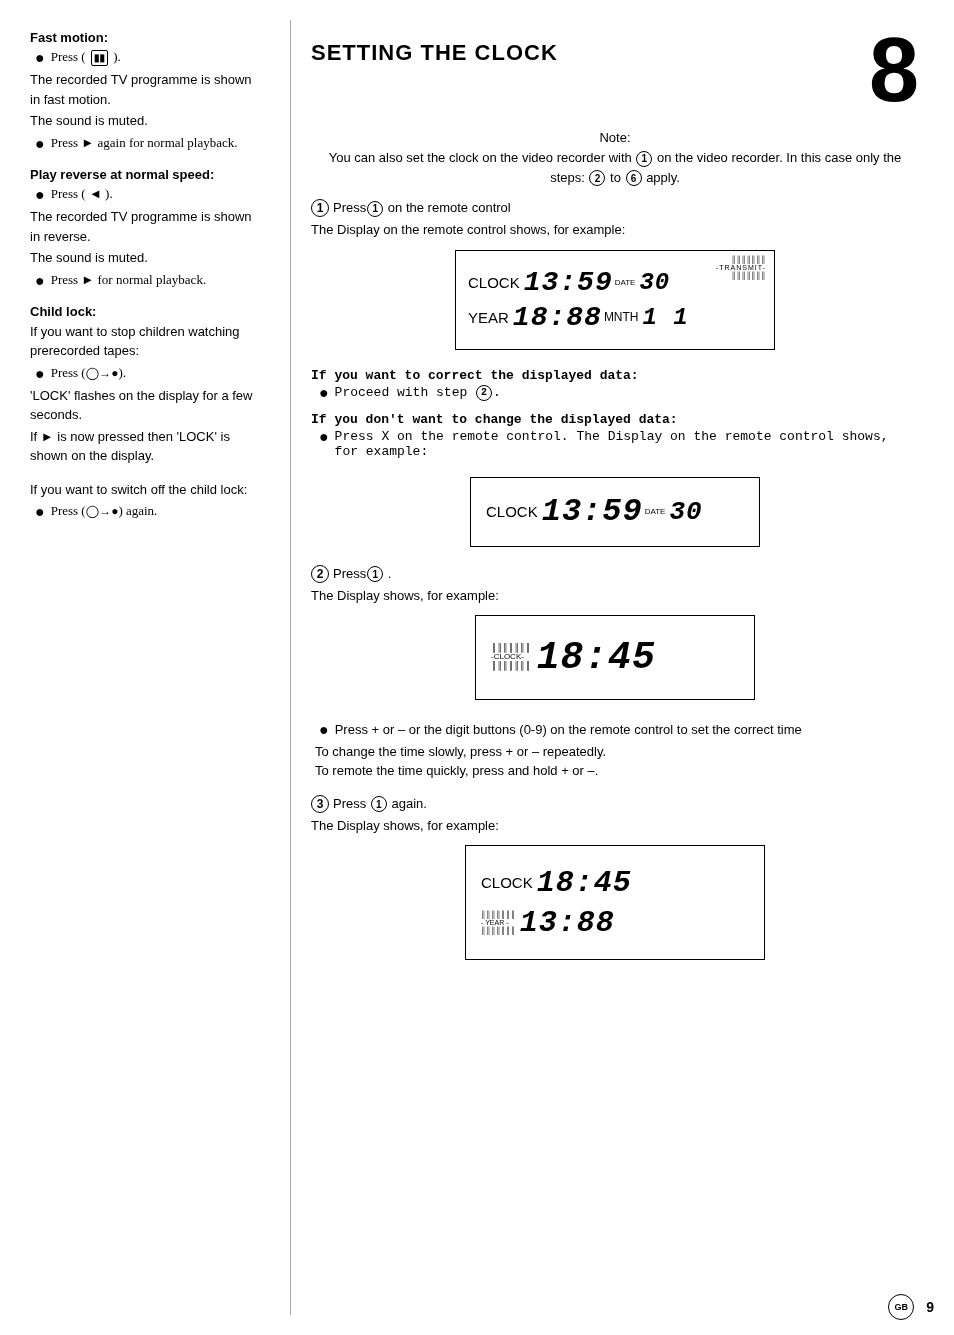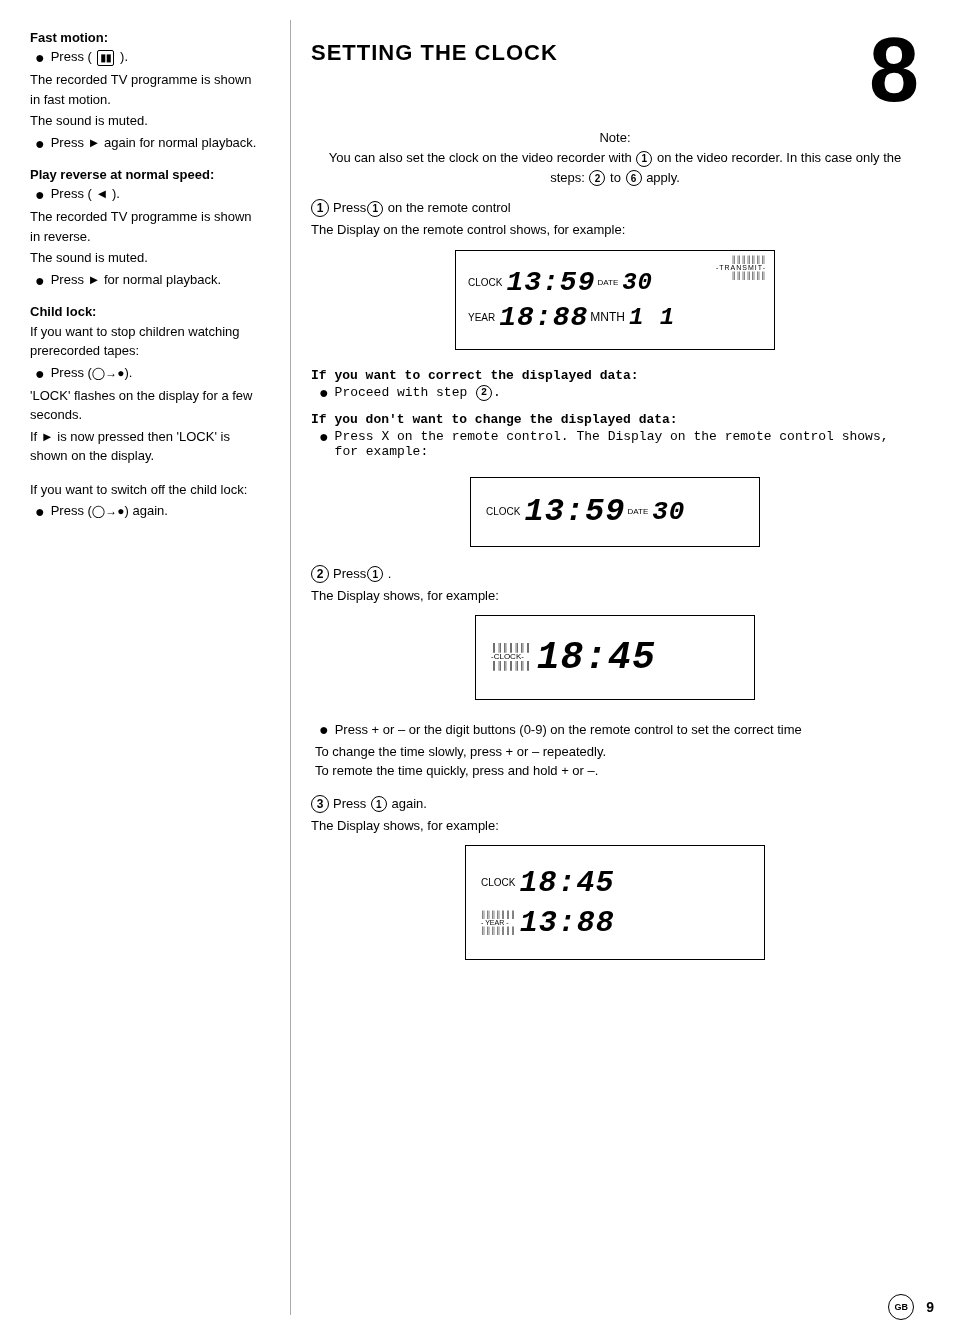--- a/index.html
+++ b/index.html
@@ -45,20 +45,21 @@
     }
     .bullet {
       margin-right: 6px;
       font-size: 16px;
       line-height: 1.2;
       flex-shrink: 0;
     }
     .bullet-text {
       font-size: 13px;
       line-height: 1.4;
+      font-family: Liberation Serif, serif;
     }
     .section-block {
       margin-bottom: 14px;
     }
     .body-text {
       font-size: 13px;
       line-height: 1.5;
       margin: 2px 0;
     }
     
@@ -141,21 +142,21 @@
       min-height: 110px;
     }
     .lcd-row {
       display: flex;
       align-items: center;
       width: 100%;
       justify-content: flex-start;
       position: relative;
     }
     .lcd-label-small {
-      font-size: 10px;
+      font-size: 15px;
       letter-spacing: 0;
       font-weight: normal;
       margin-right: 4px;
       font-family: Arial, sans-serif;
     }
     .lcd-digits {
       font-family: 'Courier New', monospace;
       font-size: 28px;
       font-weight: bold;
       letter-spacing: 1px;

